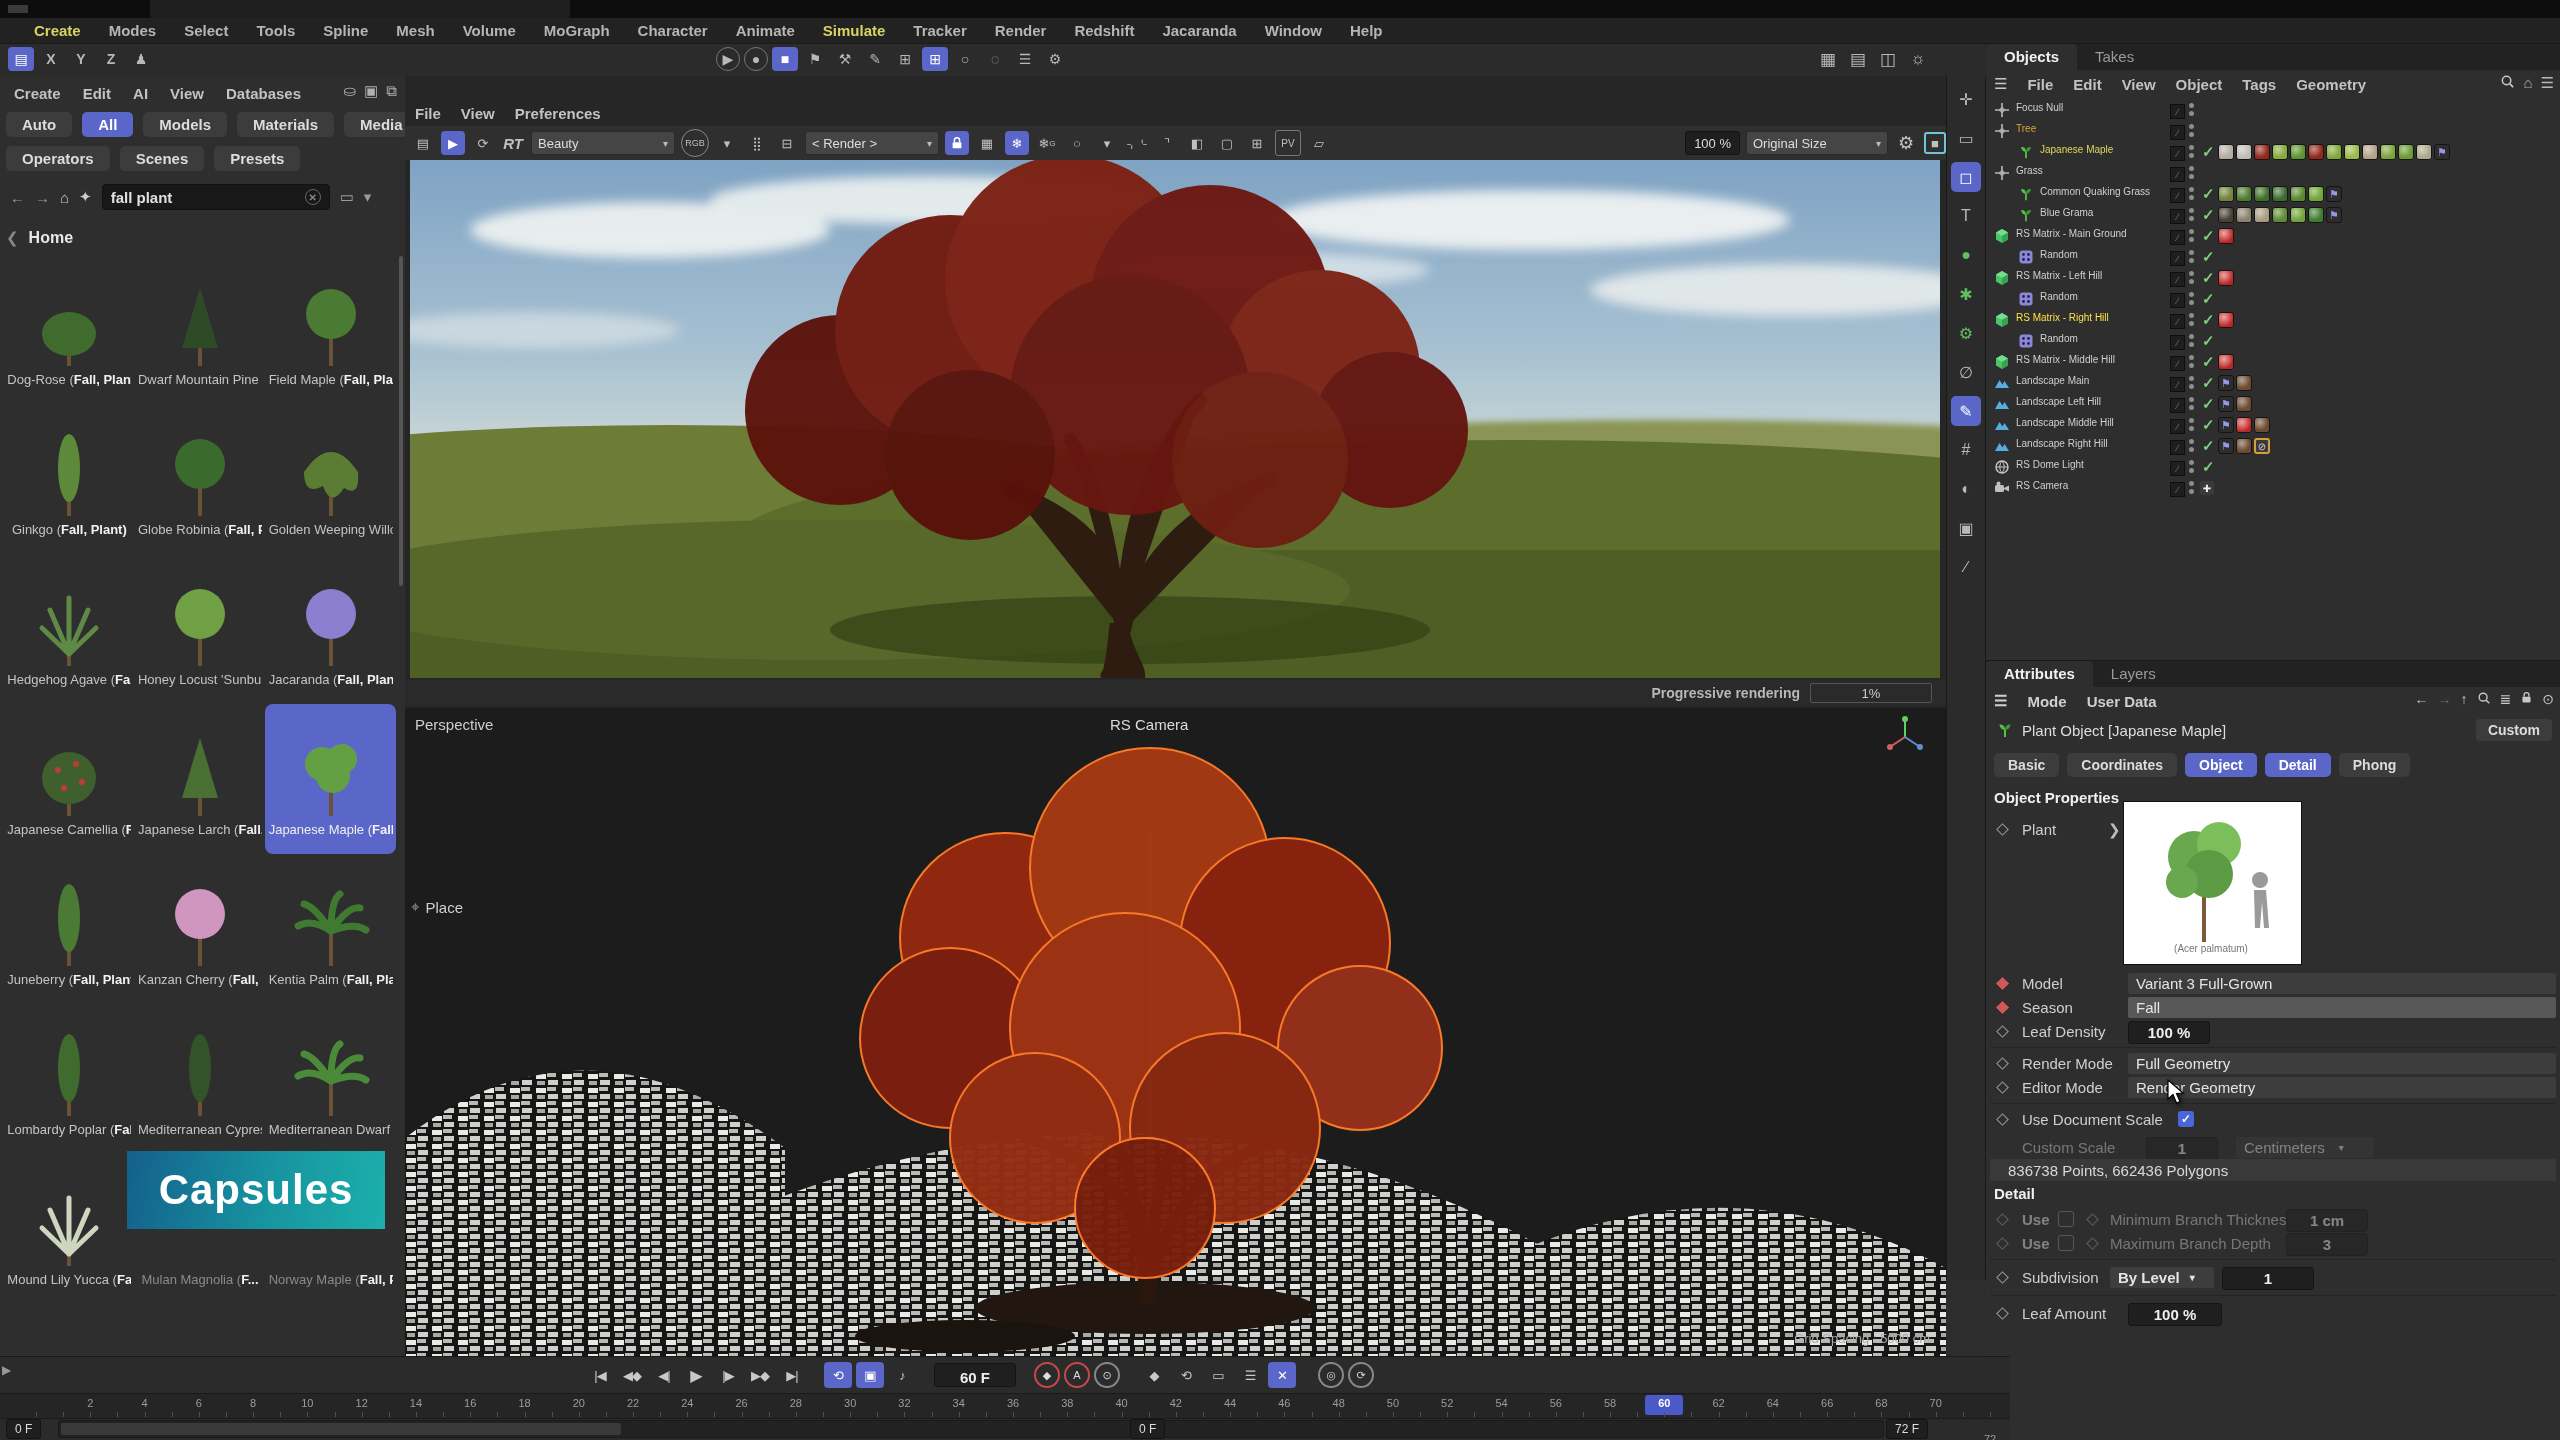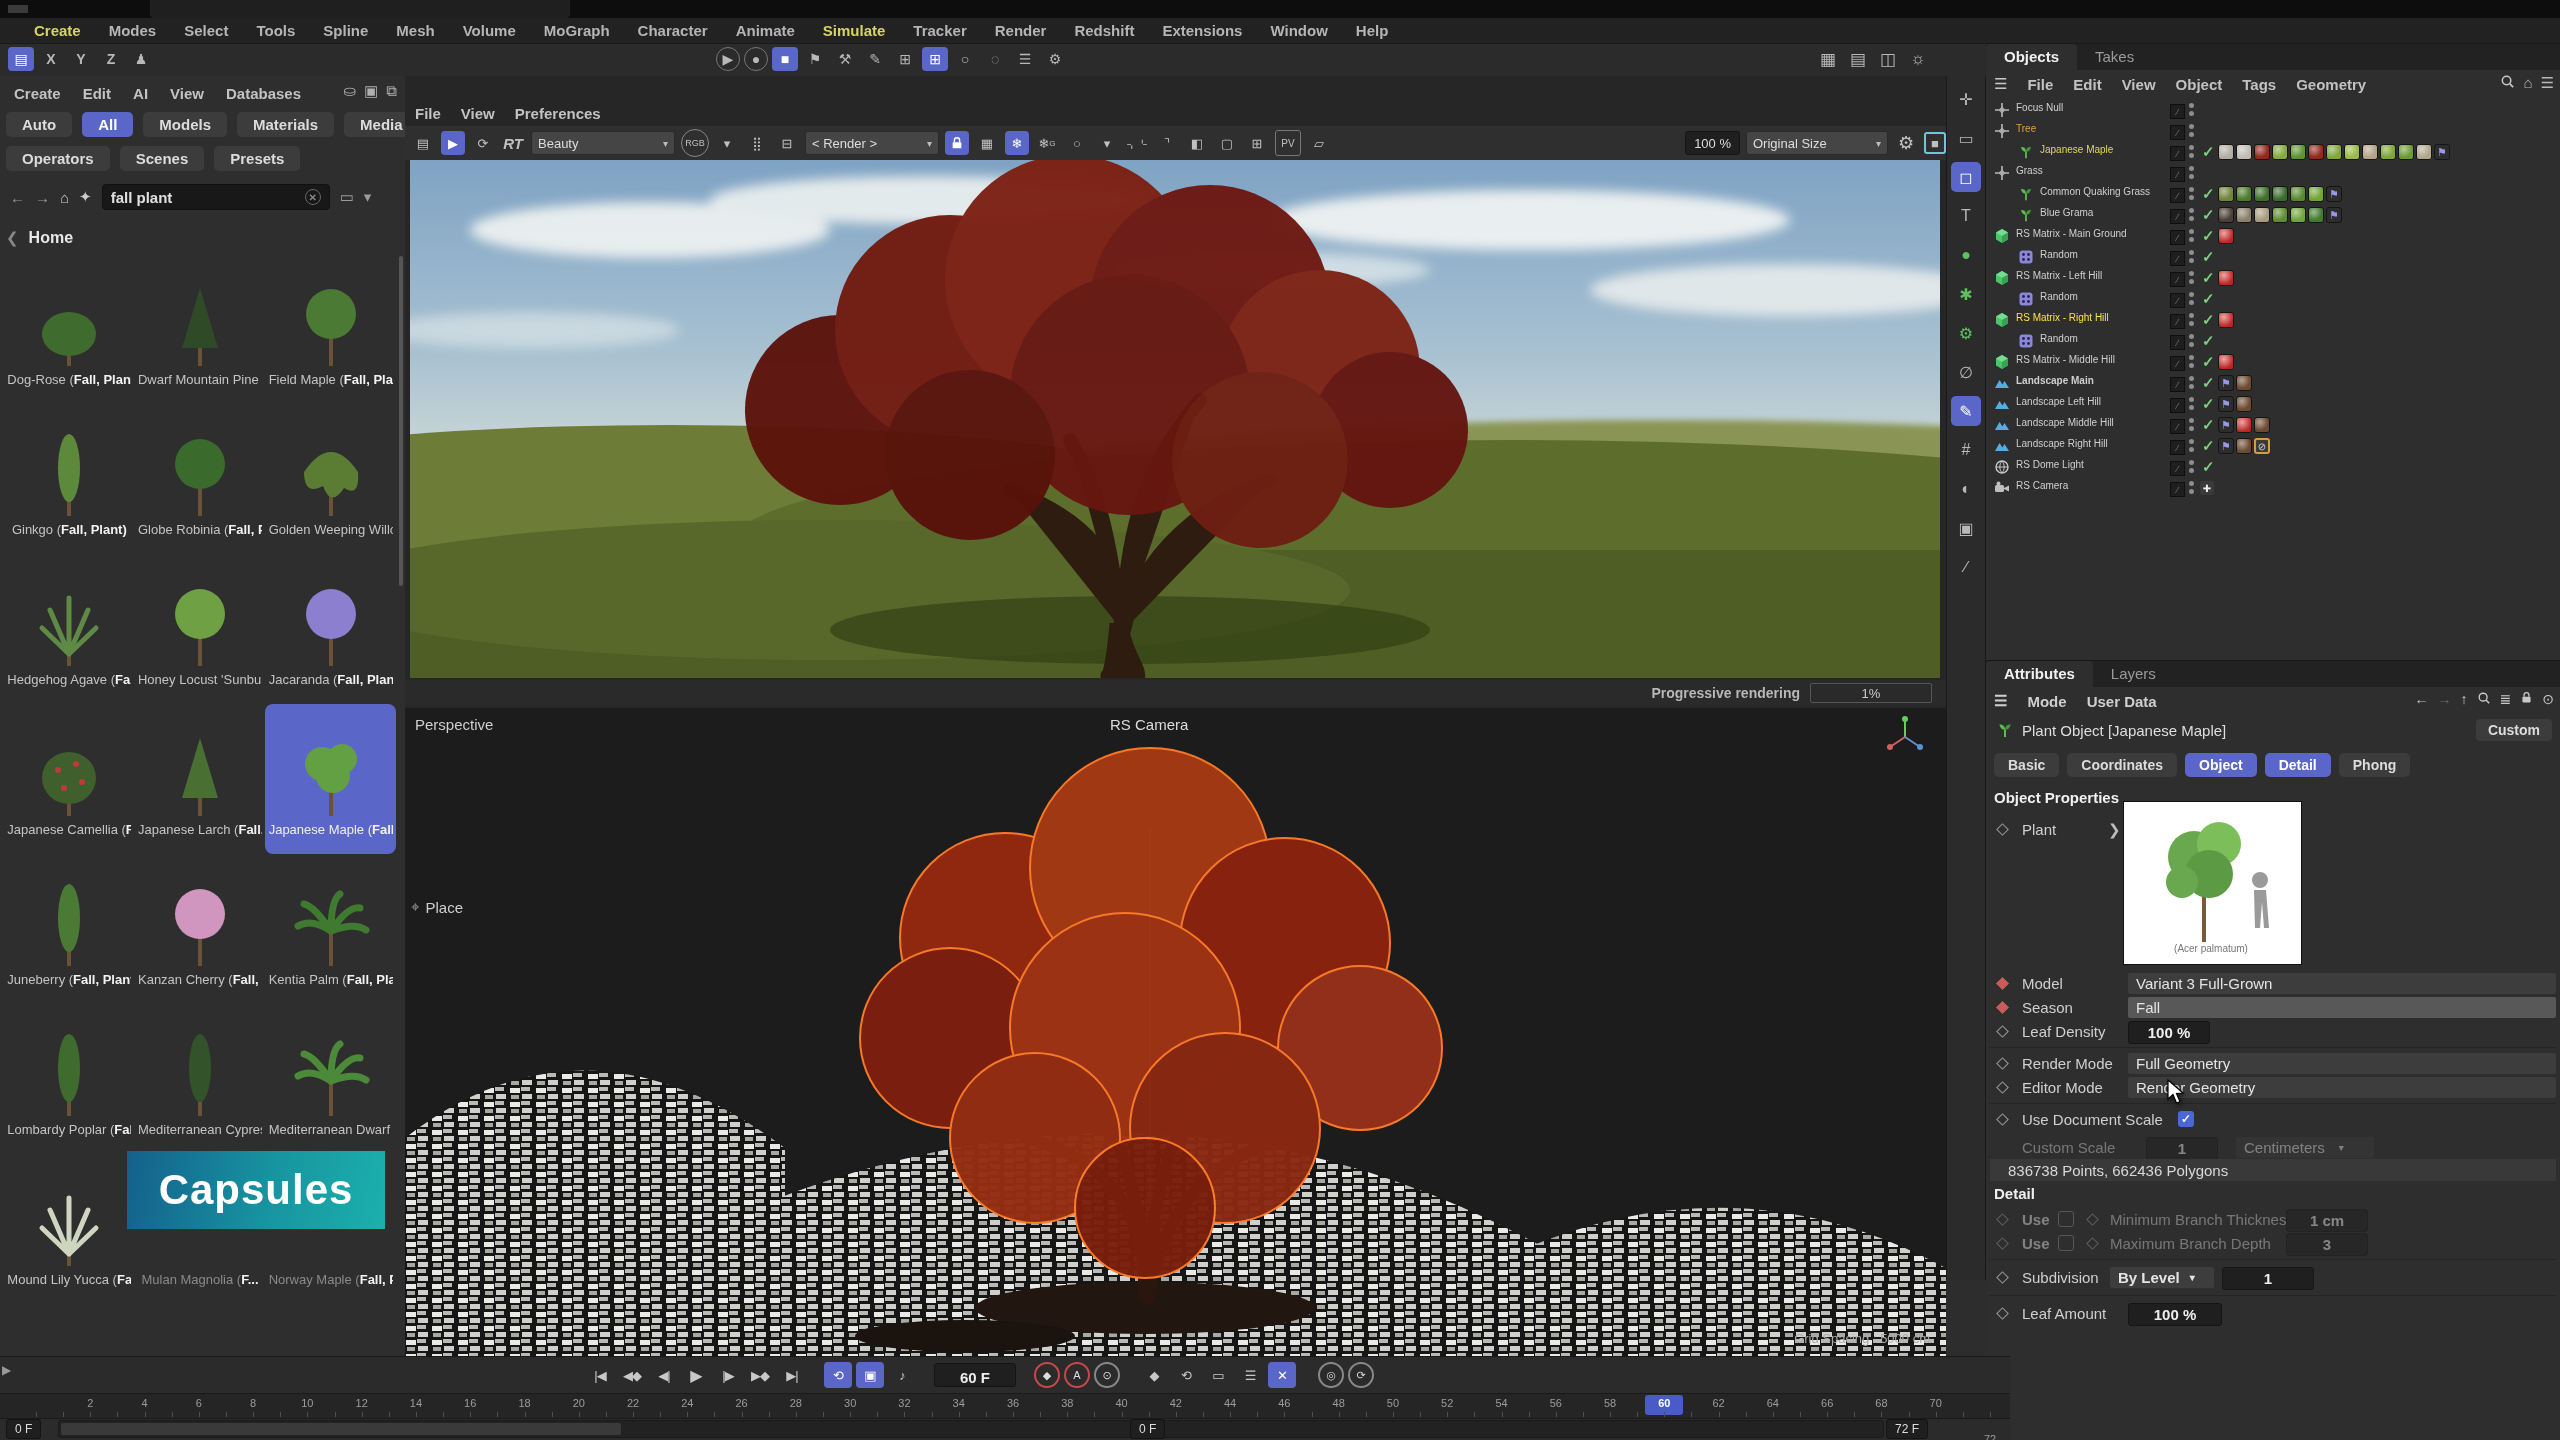--- a/index.html
+++ b/index.html
@@ -145,21 +145,21 @@
       <div class="mitem">Spline</div>
       <div class="mitem">Mesh</div>
       <div class="mitem">Volume</div>
       <div class="mitem">MoGraph</div>
       <div class="mitem">Character</div>
       <div class="mitem">Animate</div>
       <div class="mitem hl">Simulate</div>
       <div class="mitem">Tracker</div>
       <div class="mitem">Render</div>
       <div class="mitem">Redshift</div>
-      <div class="mitem">Extensions</div>
+      <div class="mitem">Jacaranda</div>
       <div class="mitem">Window</div>
       <div class="mitem">Help</div>
     </div>
 
   <div id="main-toolbar">
     <div class="abs" style="left:6px;top:0;display:flex;">
       <div class="tbtn active">▤</div>
       <div id="axis-buttons" style="display:flex;">
           <div class="tbtn" style="font-weight:bold;">X</div>
           <div class="tbtn" style="font-weight:bold;">Y</div>
@@ -873,21 +873,21 @@
        <span class="ochk">✓</span>
 
        <span class="ochips">
             <span class="chip rs"></span>
           </span>
      </div>
         <div class="orow">
        <span class="oicon" style="left:8px;"><svg width="16" height="16" viewBox="0 0 16 16">
               <path d="M1 13L5.5 5l3 4.5L10.5 6l4.5 7z" fill="#56aee0"></path>
             </svg></span>
-       <span class="oname" style="left:30px;color:#cfcfcf;font-weight:bold;">Landscape Main</span>
+       <span class="oname" style="left:30px;color:#cfcfcf;">Landscape Main</span>
        <span class="oedit">∕</span>
        <span class="odots">
             <i></i>
             <i></i>
           </span>
        <span class="ochk">✓</span>
 
        <span class="ochips">
             <span class="chip tag">⚑</span>
             <span class="chip m" style="background:#6d4b33;"></span>

